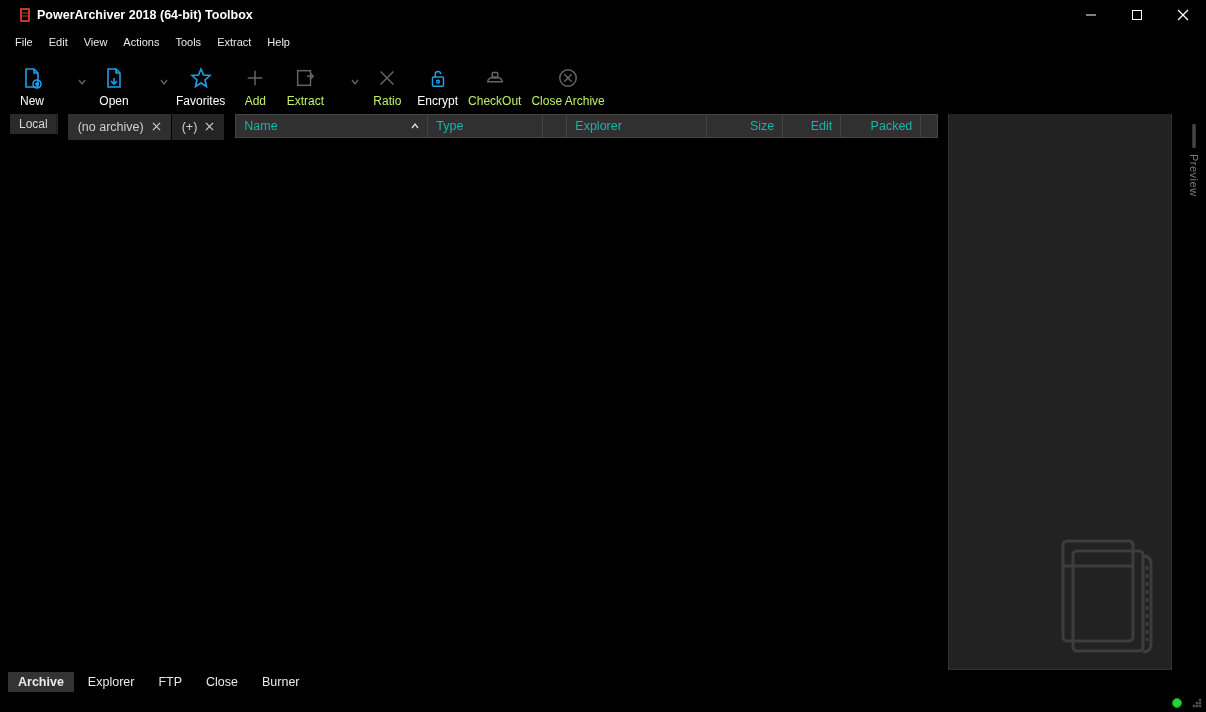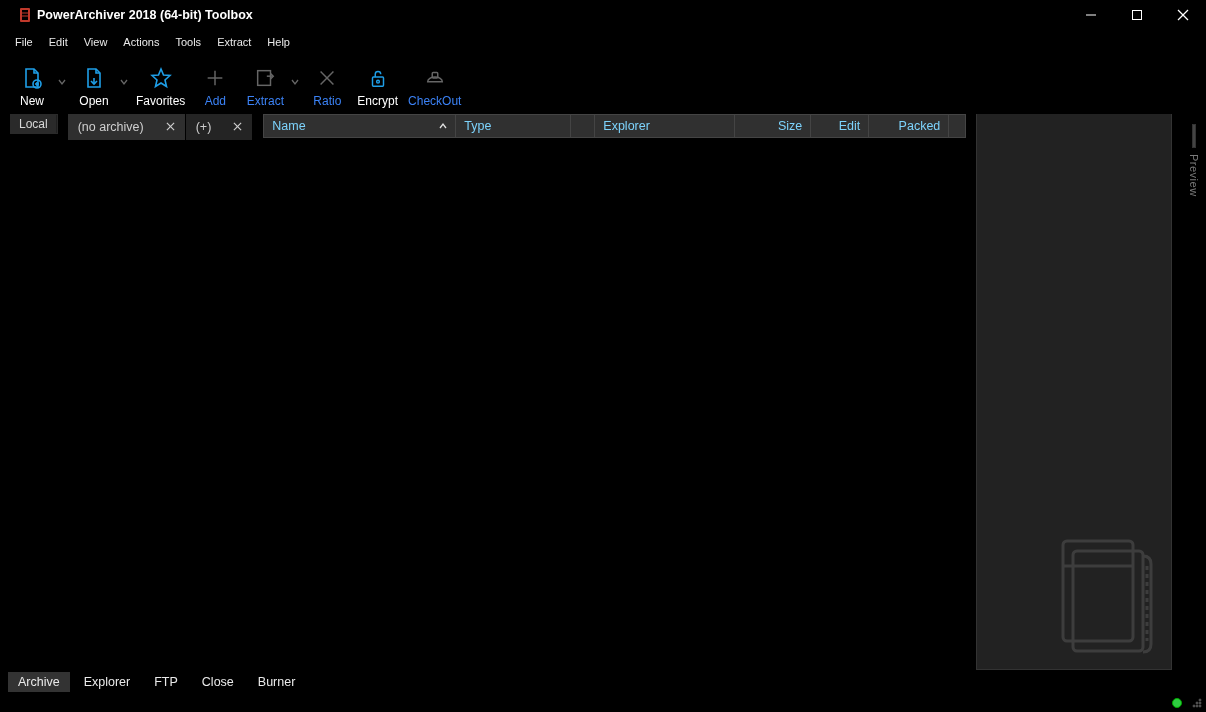--- a/index.html
+++ b/index.html
@@ -42,28 +42,28 @@
 
   
   .toolbar {
     height: 60px;
     display: flex;
     align-items: flex-end;
     padding: 4px 8px 6px 8px;
     gap: 2px;
     background: #000;
   }
-  .tb-group { display: flex; align-items: center; }
+  .tb-group { display: flex; align-items: center; gap: 20px; }
   .tb-btn {
     display: flex; flex-direction: column; align-items: center; justify-content: flex-end;
     min-width: 48px; height: 52px;
     padding: 0 4px;
   }
   .tb-btn .icon-slot { height: 28px; display: flex; align-items: center; justify-content: center; }
-  .tb-btn .tb-label { font-size: 12px; margin-top: 2px; color: #3b82f6; }
+  .tb-btn .tb-label { font-size: 12px; margin-top: 2px; color: #bef264; }
   .tb-btn.enabled .tb-label { color: #fff; }
   .tb-caret {
     width: 12px; height: 52px; display: flex; align-items: center; justify-content: center;
   }
   .tb-caret svg { stroke: #666; }
   .tb-btn svg { stroke: #666; fill: none; stroke-width: 1.6; }
   .tb-btn.enabled svg { stroke: #1e9fe8; }
   .tb-btn.enabled.star svg { stroke: #1e9fe8; fill: none; }
 
   
@@ -114,21 +114,21 @@
   }
 
   
   .tabs-row {
     height: 26px;
     display: flex;
     align-items: stretch;
     margin-right: 10px;
   }
   .tab {
-    display: flex; align-items: center; gap: 22px;
+    display: flex; align-items: center; gap: 8px;
     padding: 0 10px; font-size: 12.5px;
     background: #242424;
     color: #cfcfcf;
     border-right: 1px solid #000;
   }
   .tab.active { background: #2f2f2f; }
   .tab .close-x svg { stroke: #cfcfcf; }
 
   
   .col-headers {
@@ -136,21 +136,21 @@
     display: flex;
     align-items: stretch;
     background: #303030;
     border: 1px solid #444;
     margin-right: 10px;
   }
   .col {
     display: flex; align-items: center;
     padding: 0 8px;
     font-size: 12.5px;
-    color: #7dd3fc;
+    color: #14b8a6;
     border-right: 1px solid #444;
     white-space: nowrap;
   }
   .col .sort { margin-left: auto; }
   .col.right { justify-content: flex-end; }
 
   
   .content-area {
     flex: 1 1 auto;
     background: #222222;
@@ -170,21 +170,21 @@
   .modebar {
     height: 24px;
     display: flex; align-items: center;
     background: #000;
     padding: 0 8px;
     gap: 4px;
   }
   .mode {
     padding: 3px 10px; font-size: 12.5px; color: #eaeaea;
   }
-  .mode.active { background: #333333; }
+  .mode.active { background: #333333; font-weight: bold; }
 
   
   .statusbar {
     height: 18px;
     background: #000;
     display:flex; align-items:center; justify-content:flex-end;
     padding-right: 4px;
     gap: 8px;
   }
   .statusbar .led {
@@ -339,20 +339,30 @@
   <div class="tb-btn">
     <span class="icon-slot">
       <svg width="24" height="22" viewBox="0 0 24 24">
         <path d="M4 16 a8 5 0 0 1 16 0 z"></path>
         <rect x="9" y="6" width="6" height="6" rx="1"></rect>
       </svg>
     </span>
     <span class="tb-label">CheckOut</span>
   </div>
 
+  <div class="tb-btn" style="min-width:76px">
+    <span class="icon-slot">
+      <svg width="22" height="22" viewBox="0 0 24 24">
+        <circle cx="12" cy="12" r="9"></circle>
+        <line x1="8" y1="8" x2="16" y2="16"></line>
+          <line x1="16" y1="8" x2="8" y2="16"></line>
+      </svg>
+    </span>
+    <span class="tb-label">Close Archive</span>
+  </div>
 </div>
 
 <div class="workspace">
   <div class="work-main">
 
     <div class="breadcrumb-row">
       <span class="crumb">Local</span>
     </div>
 
     <div class="tabs-row">

